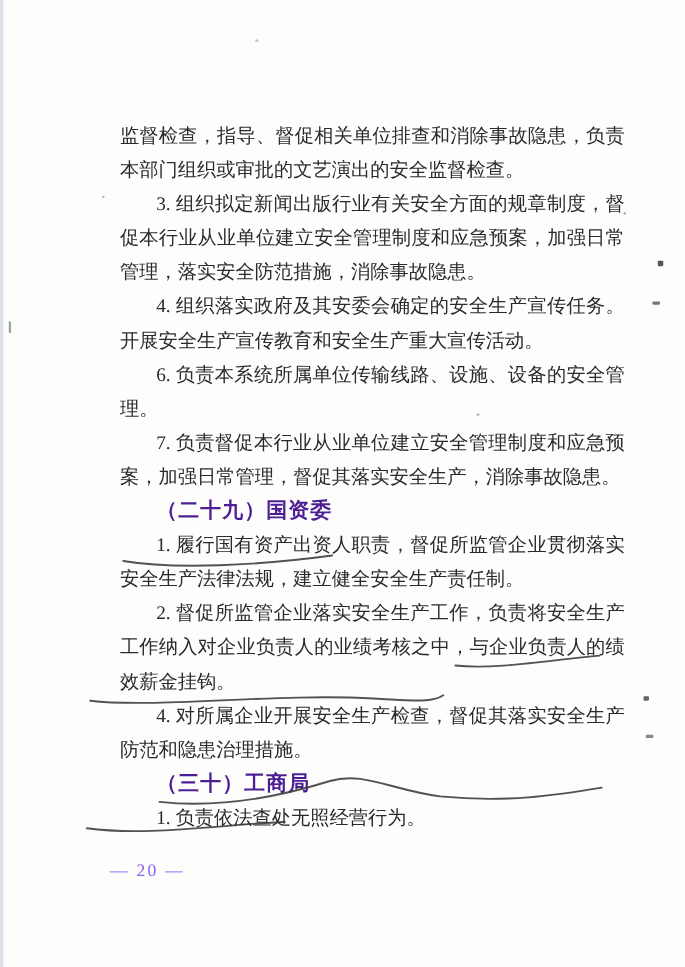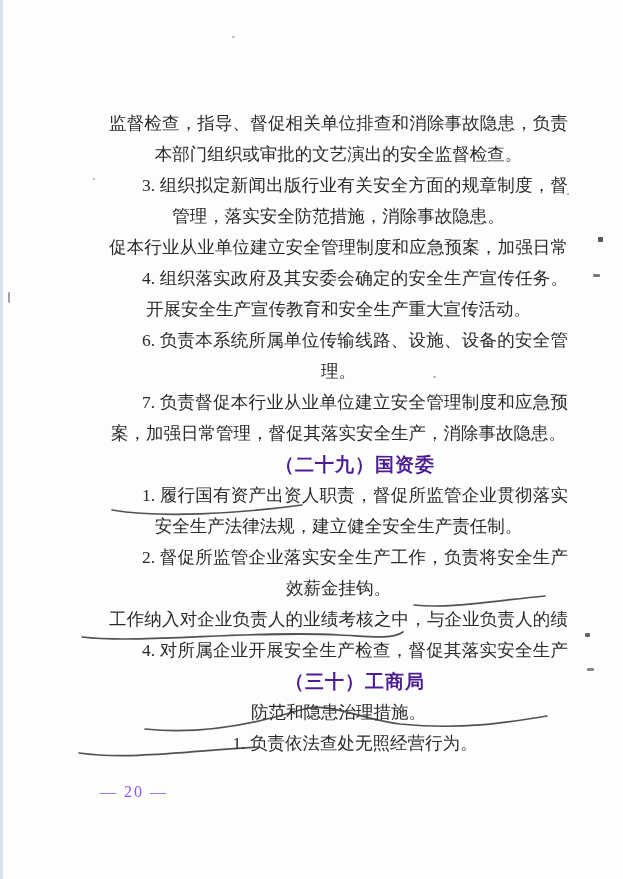--- a/index.html
+++ b/index.html
@@ -16,21 +16,20 @@
     background:#ccd4e0;opacity:.65;
   }
   .text-block{
     position:absolute;left:84px;top:108px;width:459px;margin-left:25px;
   }
   .line{
     height:31px;line-height:31px;
     font-size:17.5px;
     white-space:normal;
     color:#2a2a2a;
-    text-align:center;
   }
   .line.just{text-align:justify;text-align-last:justify;}
   .line.indent{text-indent:33px;}
   .line.head{font-weight:700;font-size:19px;color:#4c1d95;letter-spacing:1px;}
   .ink-overlay{
     position:absolute;left:0;top:0;width:623px;height:879px;
     pointer-events:none;
   }
   .ink-overlay path{
     stroke:#3a3a3a;stroke-width:1.7;fill:none;
@@ -45,37 +44,37 @@
 </head>
 <body>
 
 <div class="page">
   <div class="edge-strip"></div>
 
   <div class="text-block" id="text-block">
       <div class="line just">监督检查，指导、督促相关单位排查和消除事故隐患，负责</div>
       <div class="line">本部门组织或审批的文艺演出的安全监督检查。</div>
       <div class="line indent just">3. 组织拟定新闻出版行业有关安全方面的规章制度，督</div>
+      <div class="line just">促本行业从业单位建立安全管理制度和应急预案，加强日常</div>
       <div class="line">管理，落实安全防范措施，消除事故隐患。</div>
-      <div class="line just">促本行业从业单位建立安全管理制度和应急预案，加强日常</div>
       <div class="line indent just">4. 组织落实政府及其安委会确定的安全生产宣传任务。</div>
       <div class="line">开展安全生产宣传教育和安全生产重大宣传活动。</div>
       <div class="line indent just">6. 负责本系统所属单位传输线路、设施、设备的安全管</div>
       <div class="line">理。</div>
       <div class="line indent just">7. 负责督促本行业从业单位建立安全管理制度和应急预</div>
       <div class="line">案，加强日常管理，督促其落实安全生产，消除事故隐患。</div>
       <div class="line indent head">（二十九）国资委</div>
       <div class="line indent just">1. 履行国有资产出资人职责，督促所监管企业贯彻落实</div>
       <div class="line">安全生产法律法规，建立健全安全生产责任制。</div>
       <div class="line indent just">2. 督促所监管企业落实安全生产工作，负责将安全生产</div>
+      <div class="line just">工作纳入对企业负责人的业绩考核之中，与企业负责人的绩</div>
       <div class="line">效薪金挂钩。</div>
-      <div class="line just">工作纳入对企业负责人的业绩考核之中，与企业负责人的绩</div>
       <div class="line indent just">4. 对所属企业开展安全生产检查，督促其落实安全生产</div>
+      <div class="line">防范和隐患治理措施。</div>
       <div class="line indent head">（三十）工商局</div>
-      <div class="line">防范和隐患治理措施。</div>
       <div class="line indent">1. 负责依法查处无照经营行为。</div>
     </div>
 
   <svg class="ink-overlay" viewBox="0 0 623 879">
     <path d="M112,510 C160,518 235,514 302,505"></path>
     <path d="M414,605 C450,609 500,600 545,596"></path>
     <path d="M82,637 C140,644 250,630 340,635 C365,636 392,640 403,632"></path>
     <path d="M145,729 C200,735 255,724 300,710 C330,701 355,718 400,724 C460,730 505,723 547,716"></path>
     <path d="M79,753 C130,760 190,751 259,747"></path>
   </svg>

